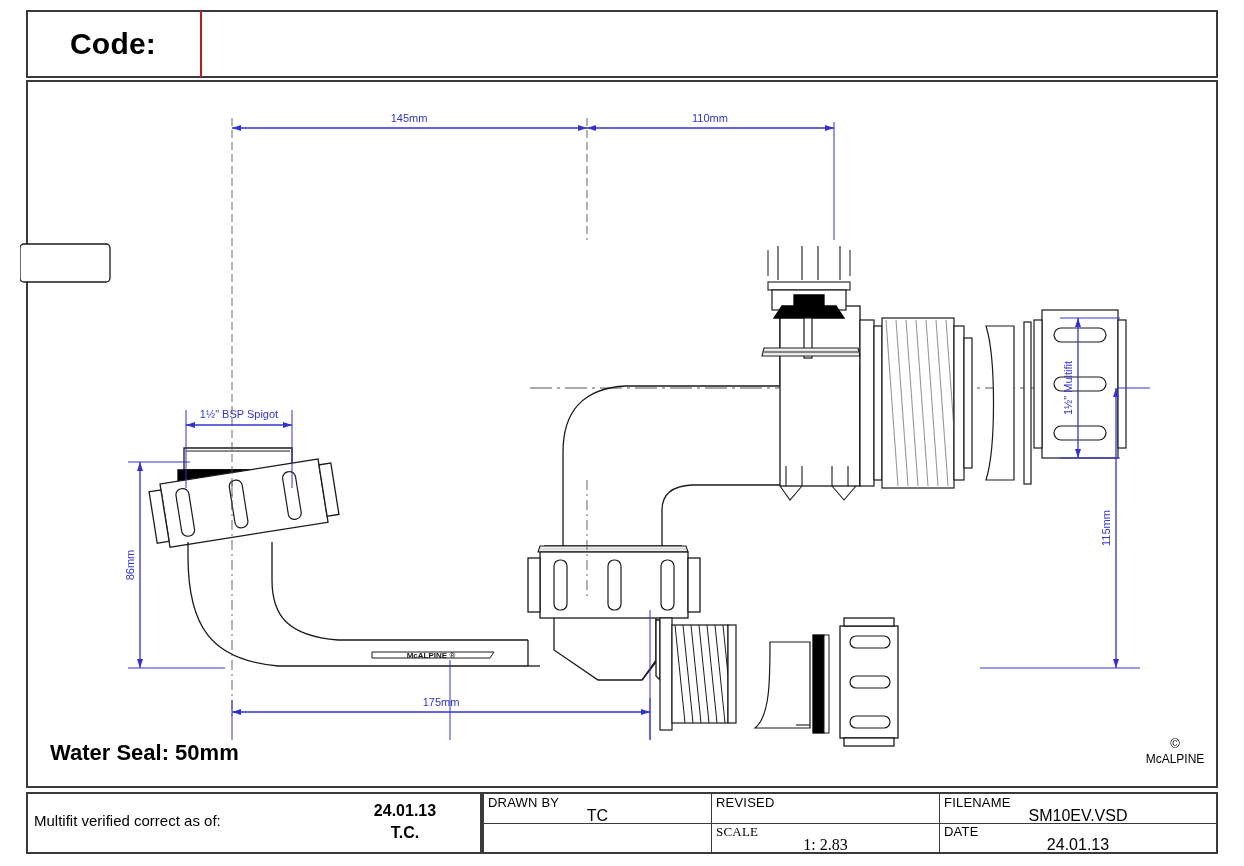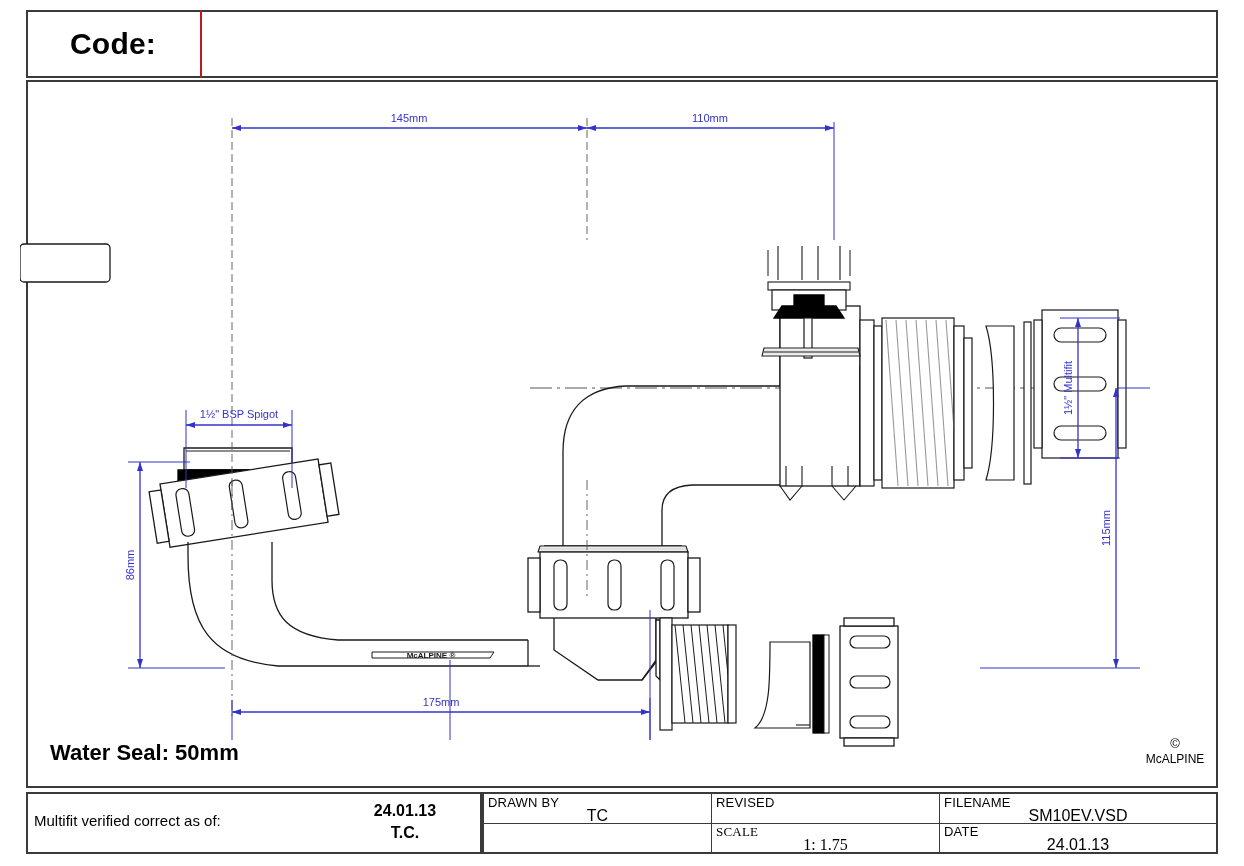--- a/index.html
+++ b/index.html
@@ -361,21 +361,21 @@
       <span class="tb-val"></span>
     </div>
     <div class="tb-cell nb" style="left:456px; top:0; width:276px; height:29px;">
       <span class="tb-head">FILENAME</span>
       <span class="tb-val">SM10EV.VSD</span>
     </div>
 
     <div class="tb-cell" style="left:0; top:29px; width:228px; height:29px;"></div>
     <div class="tb-cell" style="left:228px; top:29px; width:228px; height:29px;font-family:Liberation Serif, serif;">
       <span class="tb-head">SCALE</span>
-      <span class="tb-val">1: 1.75</span>
+      <span class="tb-val">1: 2.83</span>
     </div>
     <div class="tb-cell nb" style="left:456px; top:29px; width:276px; height:29px;">
       <span class="tb-head">DATE</span>
       <span class="tb-val">24.01.13</span>
     </div>
   </div>
 
 </div>
 
 </body></html>

